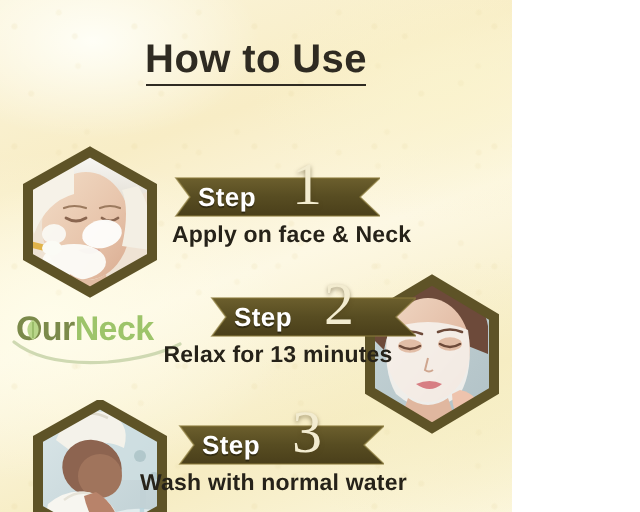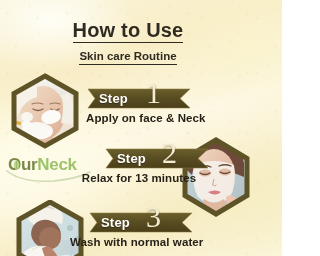--- a/index.html
+++ b/index.html
@@ -2,21 +2,21 @@
 <html><head>
 <meta charset="utf-8">
 <style>
   html, body {
     margin: 0;
     padding: 0;
     background: #ffffff;
   }
   #poster {
     position: relative;
-    width: 282px;
+    width: 256px;
     height: 256px;
     overflow: hidden;
     font-family: "Liberation Sans", sans-serif;
     background:
       radial-gradient(ellipse 120px 70px at 18% 8%, rgba(255,255,248,0.95) 0%, rgba(255,255,248,0) 70%),
       radial-gradient(ellipse 140px 90px at 88% 18%, rgba(250,243,205,0.85) 0%, rgba(250,243,205,0) 72%),
       radial-gradient(ellipse 160px 110px at 10% 62%, rgba(255,253,235,0.9) 0%, rgba(255,253,235,0) 75%),
       radial-gradient(ellipse 150px 100px at 92% 78%, rgba(246,238,196,0.8) 0%, rgba(246,238,196,0) 72%),
       linear-gradient(160deg, #fbf5dc 0%, #f8edc6 28%, #fdf8e4 52%, #f6ecc2 78%, #fcf7df 100%);
   }
@@ -150,23 +150,20 @@
     top: 3px;
   }
 </style>
 </head>
 <body>
 
 <div id="poster">
 
   <div class="header">
     <div class="title">How to Use</div>
-    <div class="subtitle-wrap">
-      <div class="subtitle">Skin care Routine</div>
-    </div>
   </div>
 
   <div class="hex" style="left:7px; top:73px;">
     <svg width="76" height="76" viewBox="0 0 76 76">
       <defs>
         <clipPath id="hexclip1">
           <polygon points="38,3 69,20.5 69,55.5 38,73 7,55.5 7,20.5"></polygon>
         </clipPath>
         <linearGradient id="skin1" x1="0" y1="0" x2="1" y2="1">
           <stop offset="0%" stop-color="#f2dcc6"></stop>

